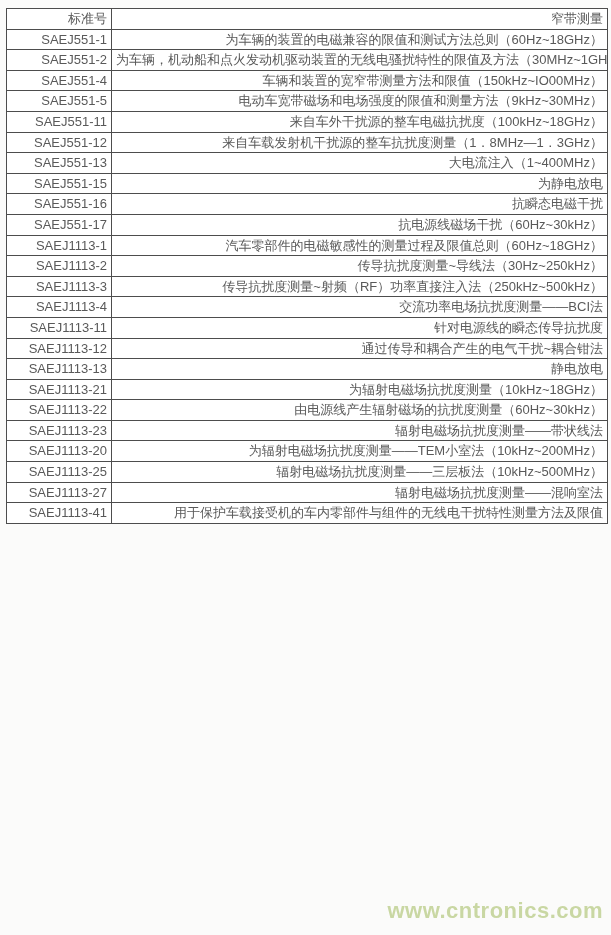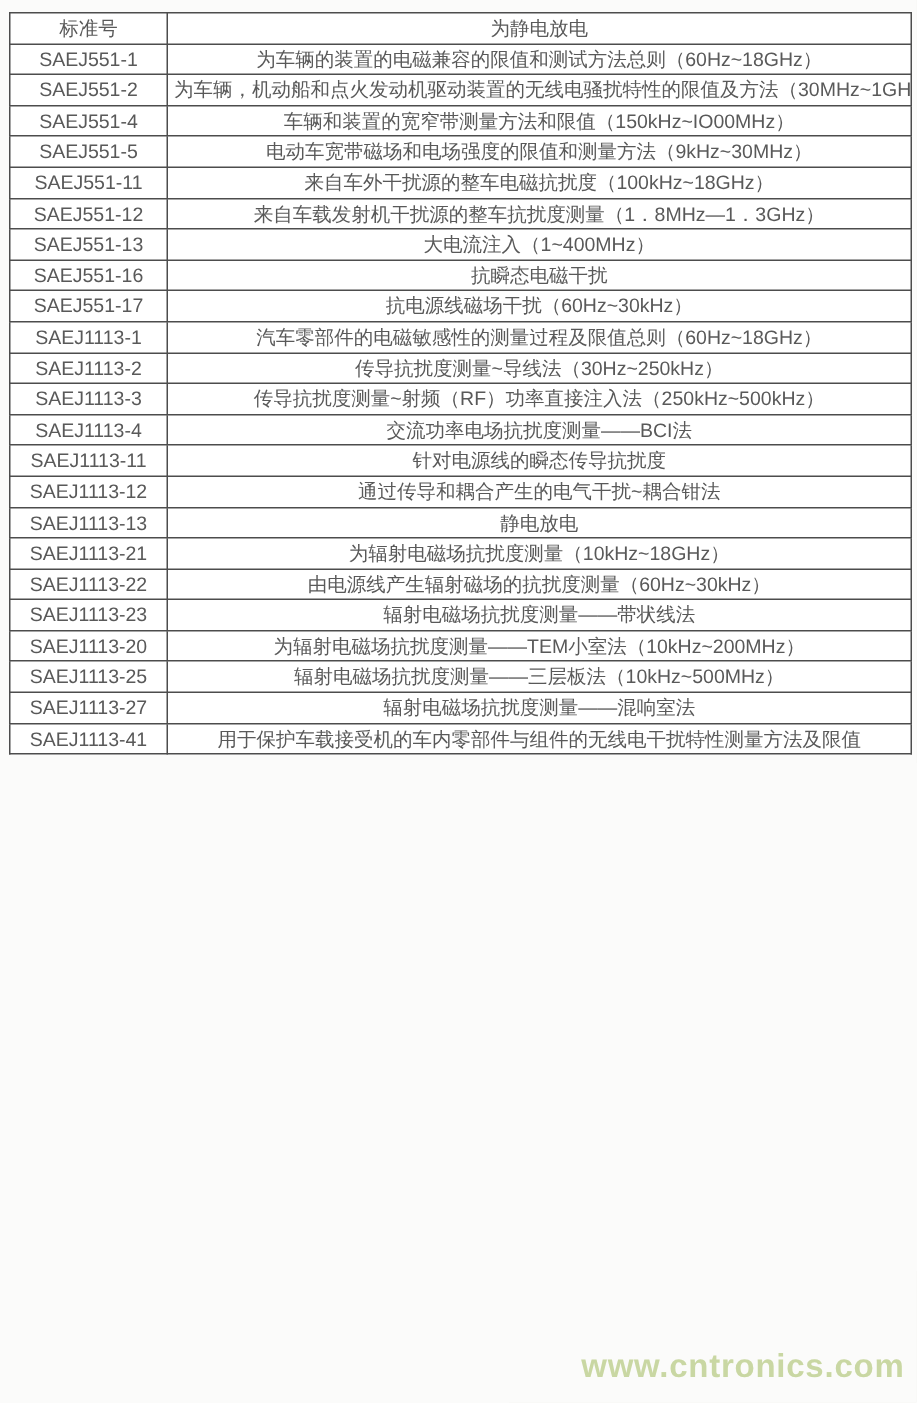--- a/index.html
+++ b/index.html
@@ -22,21 +22,21 @@
     top: 8px;
     width: 601px;
     border-collapse: collapse;
     table-layout: fixed;
     background: #ffffff;
   }
   table.std-table th,
   table.std-table td {
     border: 1px solid #4d4d4d;
     height: 20px;
-    text-align: center;
+    text-align: right;
     vertical-align: middle;
     font-size: 13px;
     color: #595959;
     font-weight: normal;
     padding: 2px 4px;
     line-height: 1.2;
     overflow: hidden;
     white-space: nowrap;
   }
   col.col-no { width: 105px; }
@@ -59,21 +59,21 @@
 
 <div class="page">
   <table class="std-table">
     <colgroup>
       <col class="col-no">
       <col class="col-name">
     </colgroup>
     <thead>
       <tr>
         <th>标准号</th>
-        <th>为静电放电</th>
+        <th>窄带测量</th>
       </tr>
     </thead>
     <tbody id="table-body">
         <tr>
           <td>SAEJ551-1</td>
           <td>为车辆的装置的电磁兼容的限值和测试方法总则（60Hz~18GHz）</td>
         </tr>
         <tr>
           <td>SAEJ551-2</td>
           <td>为车辆，机动船和点火发动机驱动装置的无线电骚扰特性的限值及方法（30MHz~1GHz）</td>
@@ -90,20 +90,24 @@
           <td>SAEJ551-11</td>
           <td>来自车外干扰源的整车电磁抗扰度（100kHz~18GHz）</td>
         </tr>
         <tr>
           <td>SAEJ551-12</td>
           <td>来自车载发射机干扰源的整车抗扰度测量（1．8MHz—1．3GHz）</td>
         </tr>
         <tr>
           <td>SAEJ551-13</td>
           <td>大电流注入（1~400MHz）</td>
+        </tr>
+        <tr>
+          <td>SAEJ551-15</td>
+          <td>为静电放电</td>
         </tr>
         <tr>
           <td>SAEJ551-16</td>
           <td>抗瞬态电磁干扰</td>
         </tr>
         <tr>
           <td>SAEJ551-17</td>
           <td>抗电源线磁场干扰（60Hz~30kHz）</td>
         </tr>
         <tr>

